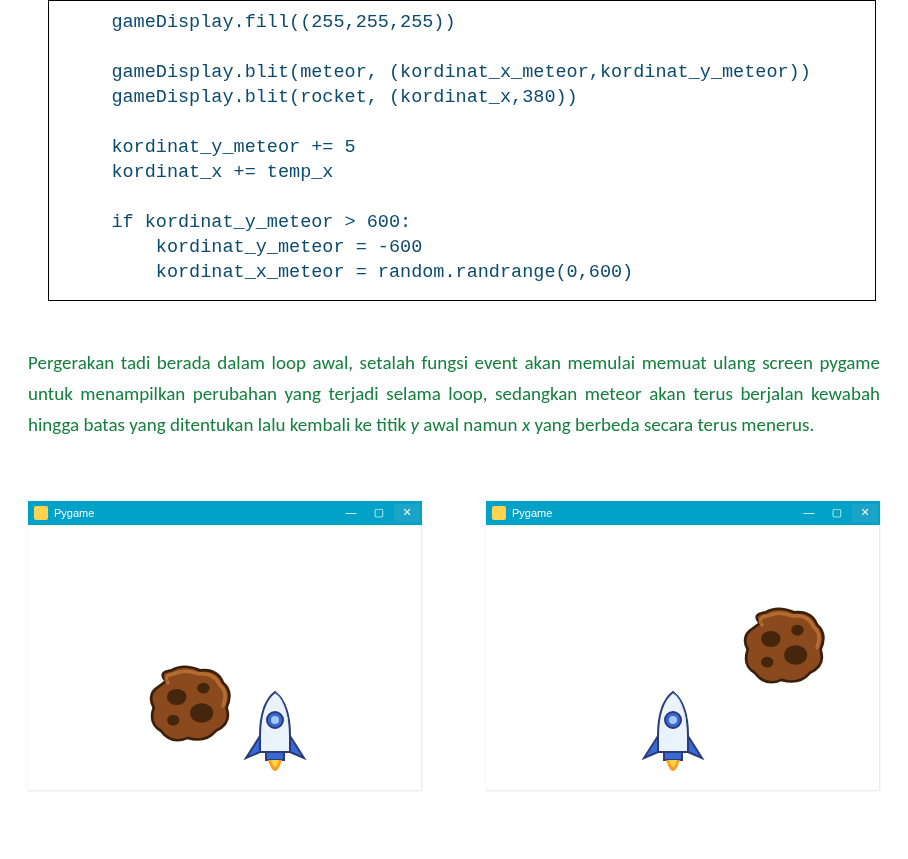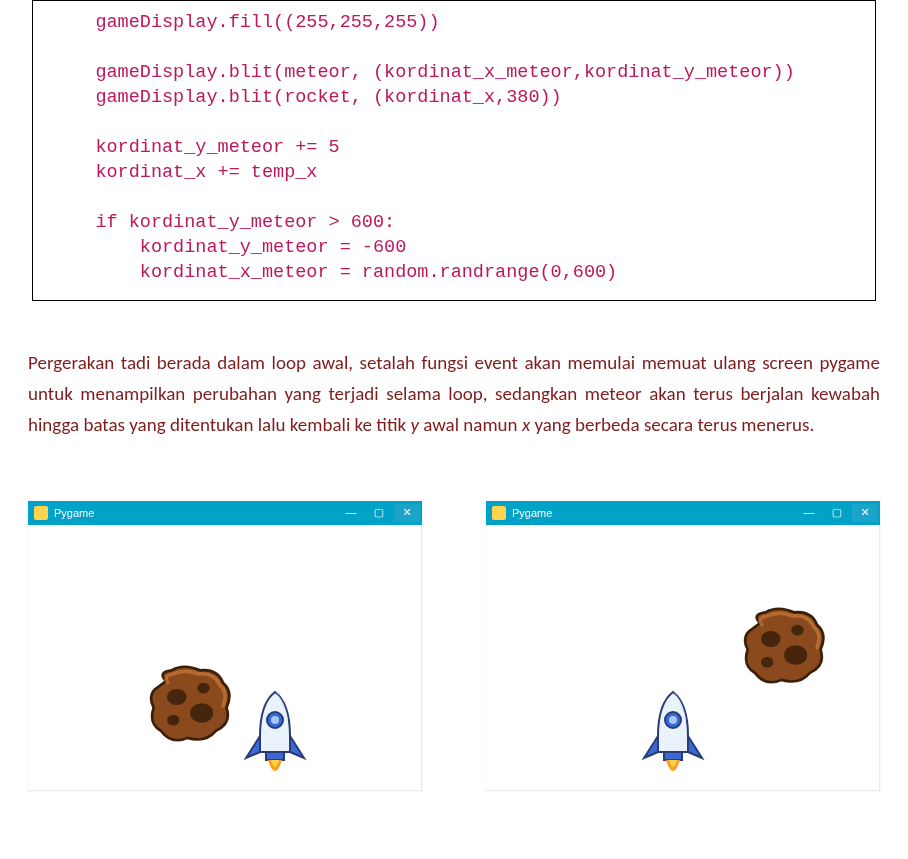--- a/index.html
+++ b/index.html
@@ -12,28 +12,28 @@
   .page {
     padding: 0 24px;
   }
   .code-block {
     border: 1.5px solid #000;
     padding: 10px 18px 14px 18px;
     font-family: "Courier New", Courier, monospace;
     font-size: 18.5px;
     line-height: 1.35;
     white-space: pre;
-    color: #be185d;
-    margin-left: 8px;
+    color: #0c4a6e;
+    margin-left: 24px;
     margin-right: 8px;
   }
   .paragraph {
     font-size: 19px;
     line-height: 1.65;
-    color: #7f1d1d;
+    color: #15803d;
     text-align: justify;
     margin-top: 46px;
     padding: 0 4px;
   }
   .paragraph em { font-style: italic; }
   .windows-row {
     display: flex;
     justify-content: space-between;
     gap: 64px;
     margin-top: 60px;

